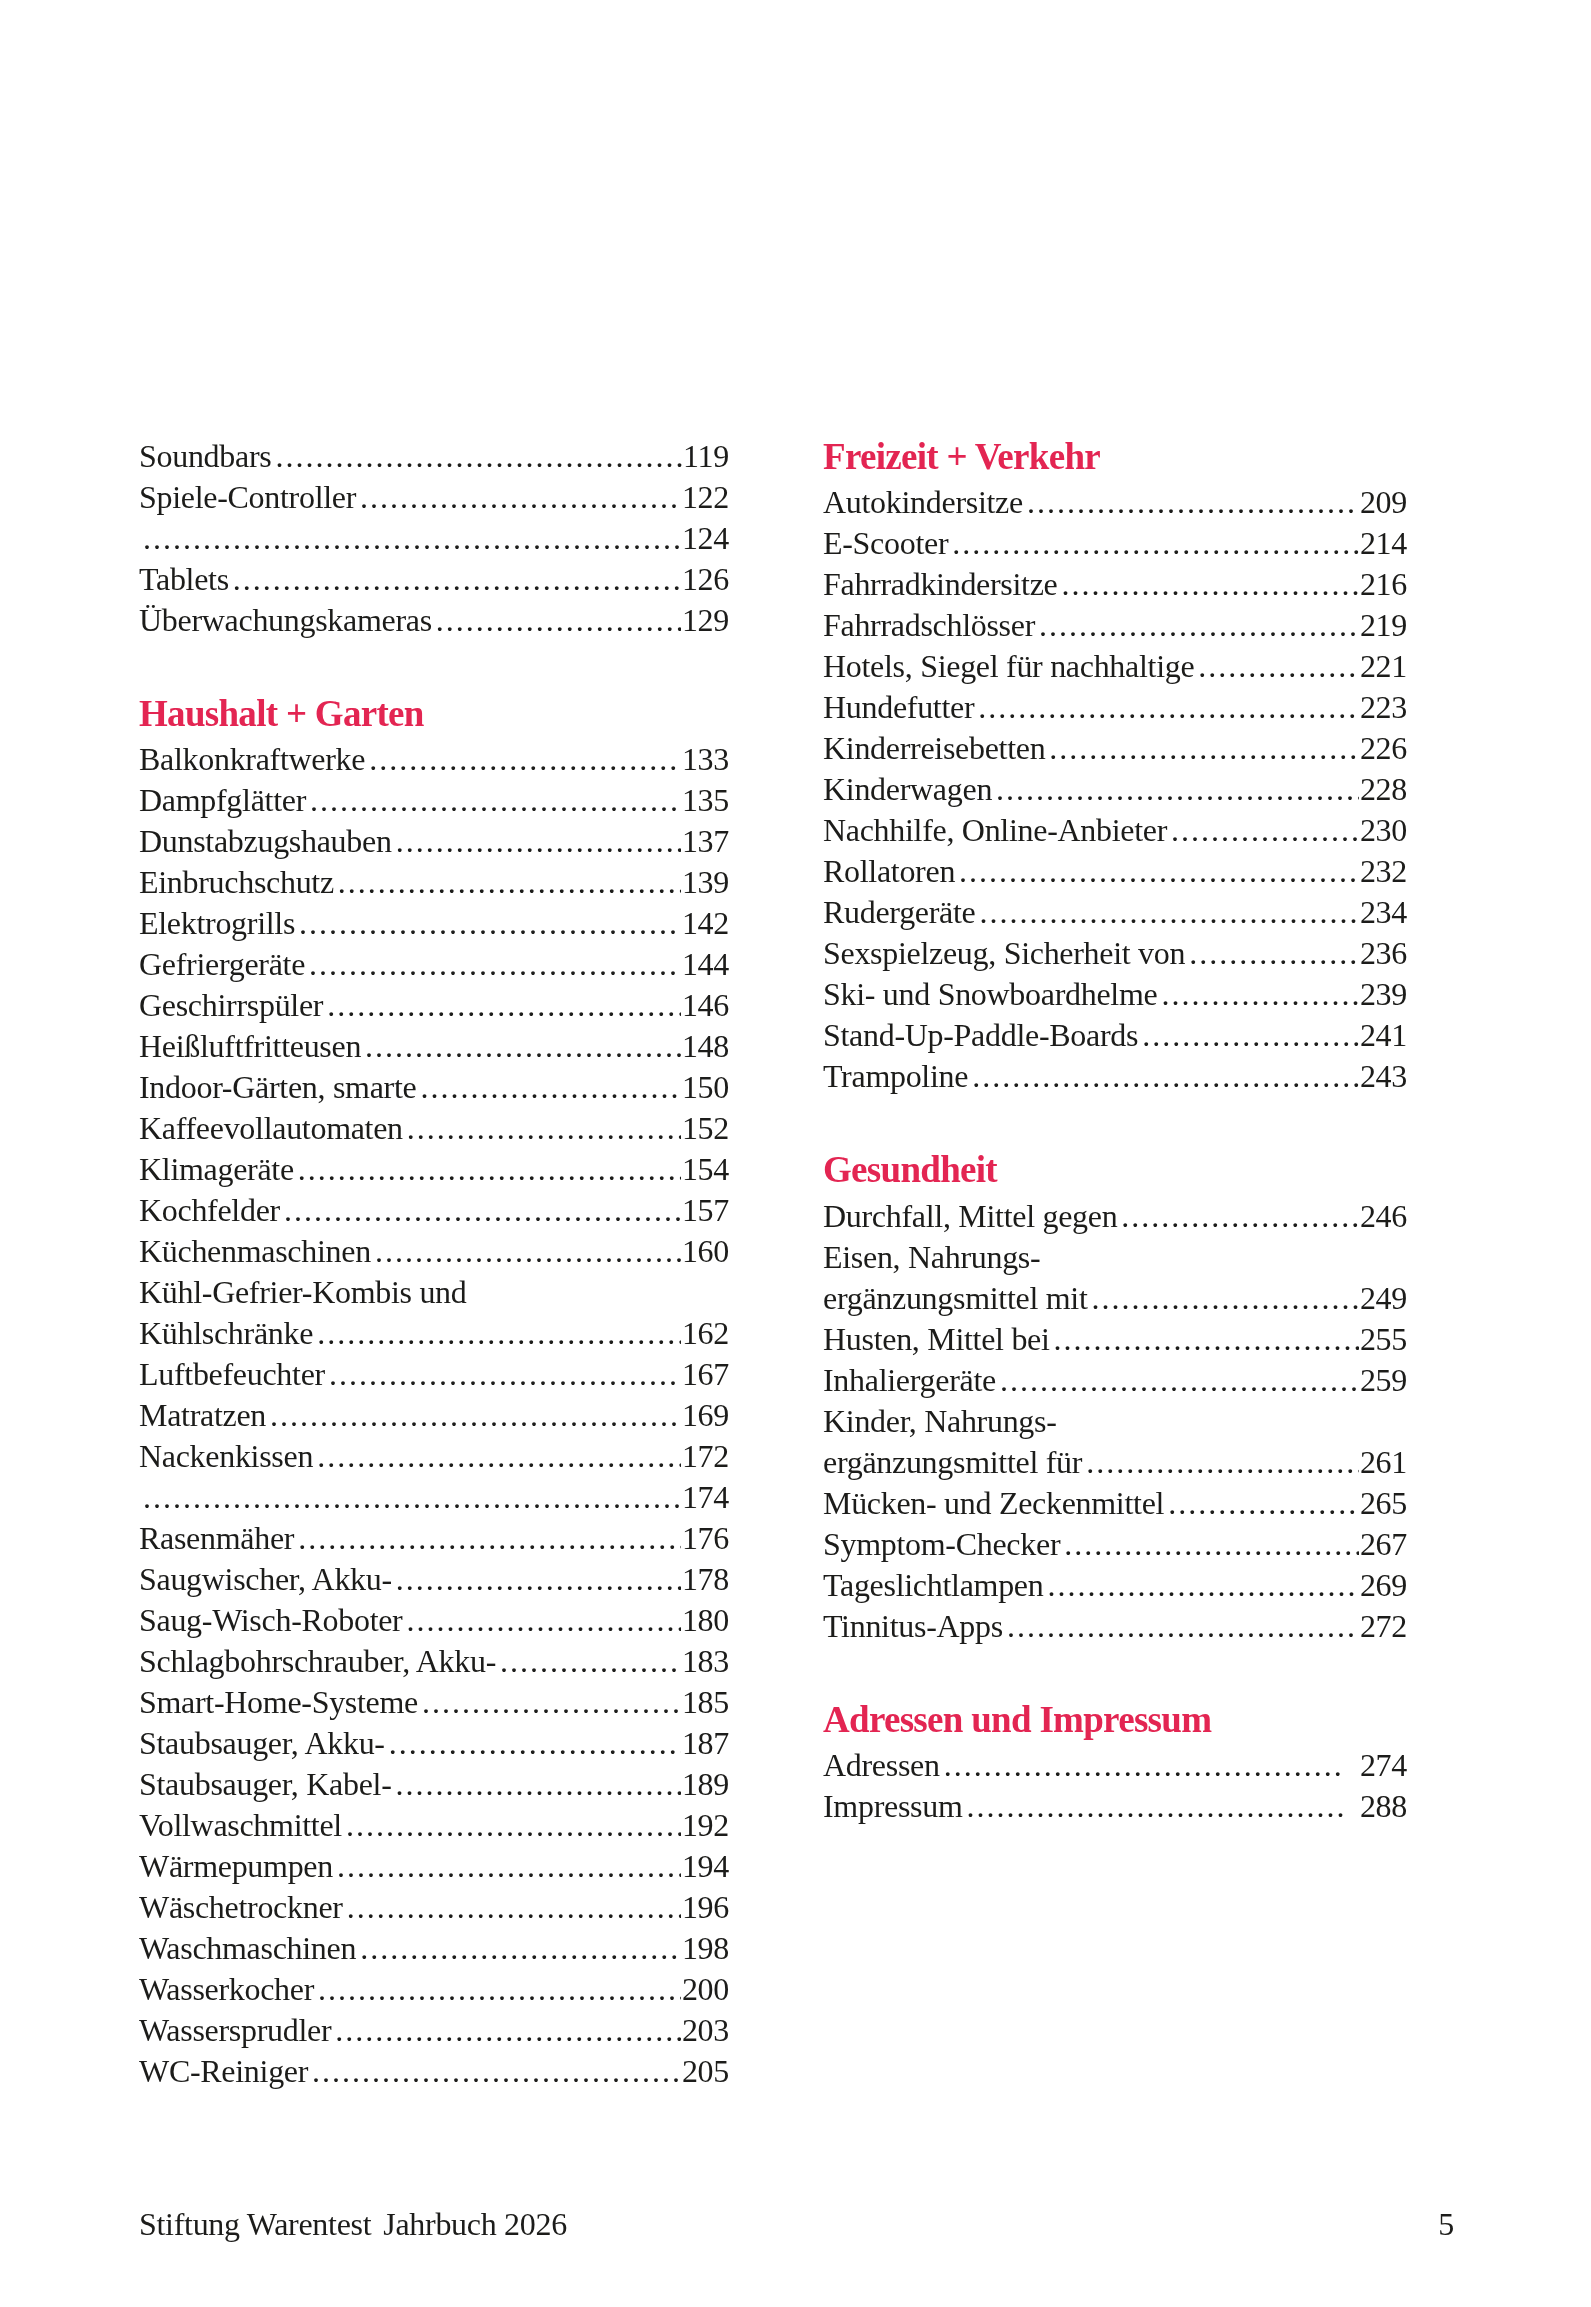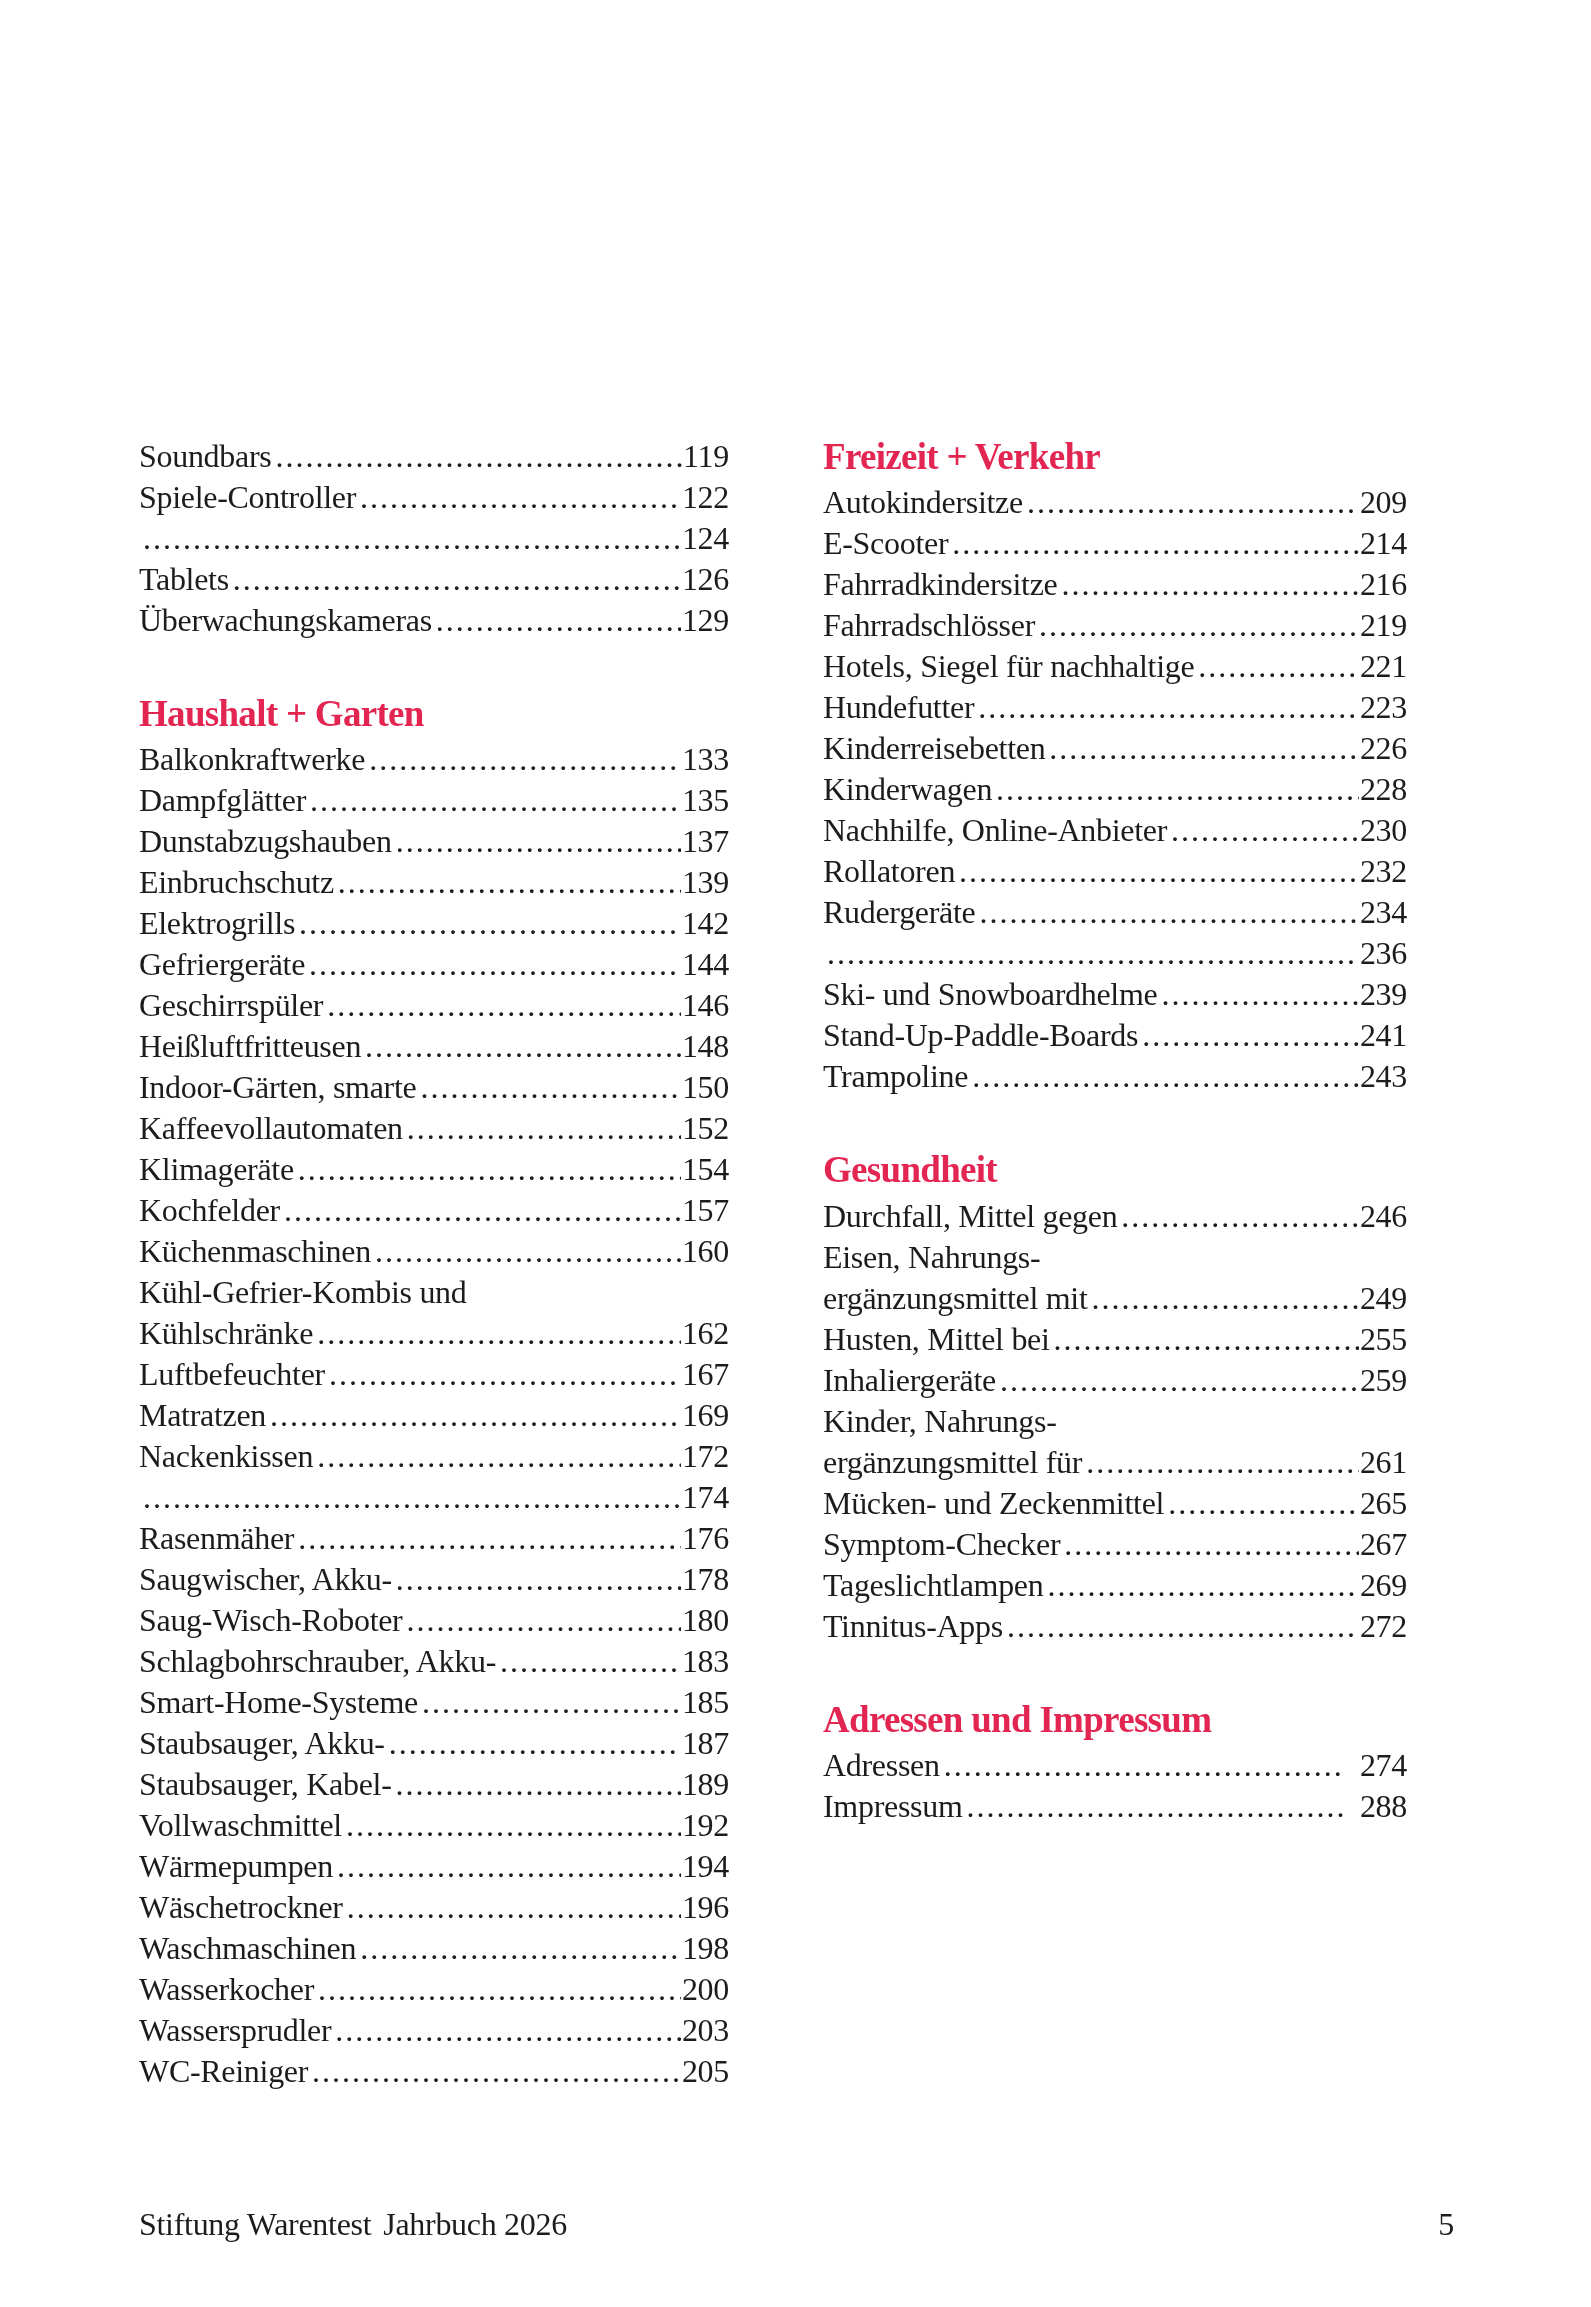--- a/index.html
+++ b/index.html
@@ -320,20 +320,21 @@
             <span class="entry-label">Rollatoren</span>
             <span class="dots" aria-hidden="true">..........................................................................................</span>
             <span class="entry-page">232</span>
           </div>
           <div class="entry">
             <span class="entry-label">Rudergeräte</span>
             <span class="dots" aria-hidden="true">..........................................................................................</span>
             <span class="entry-page">234</span>
           </div>
           <div class="entry">
+            <span class="entry-label">Sexspielzeug, Sicherheit von</span>
             <span class="dots" aria-hidden="true">..........................................................................................</span>
             <span class="entry-page">236</span>
           </div>
           <div class="entry">
             <span class="entry-label">Ski- und Snowboardhelme</span>
             <span class="dots" aria-hidden="true">..........................................................................................</span>
             <span class="entry-page">239</span>
           </div>
           <div class="entry">
             <span class="entry-label">Stand-Up-Paddle-Boards</span>

